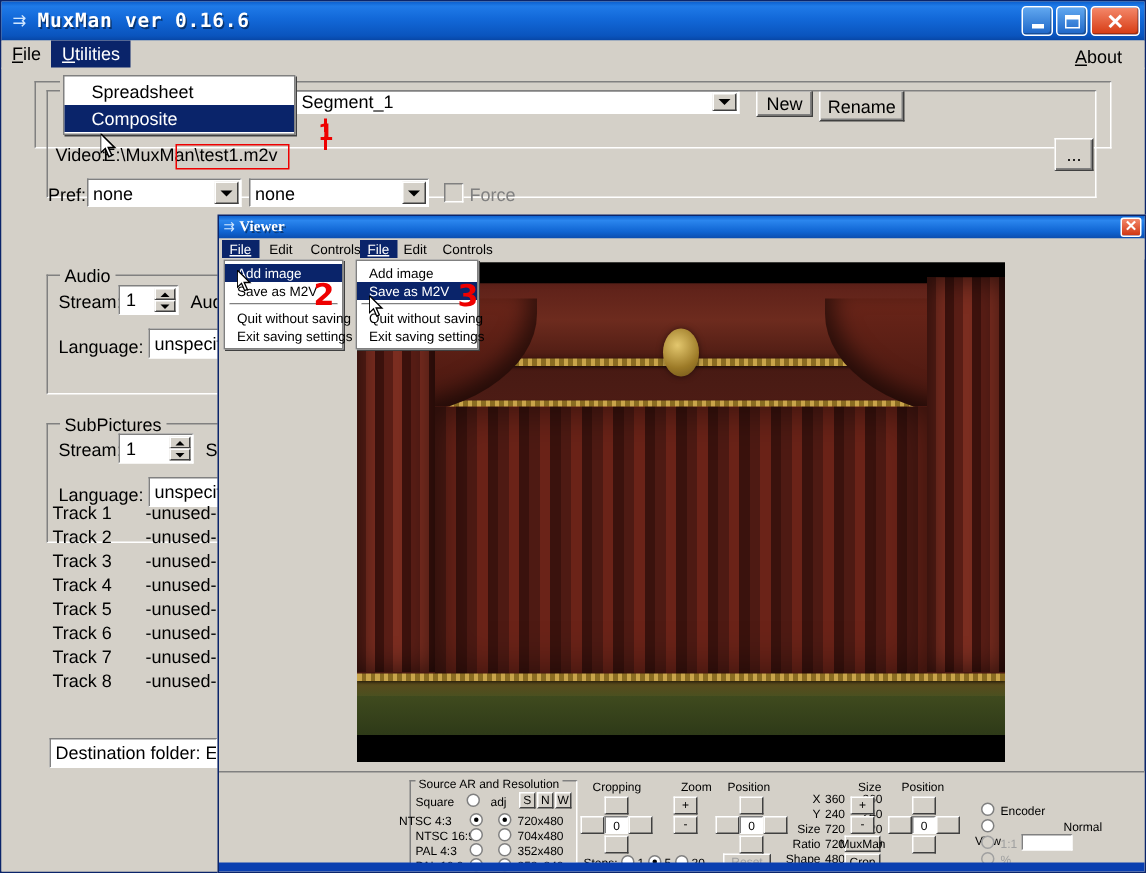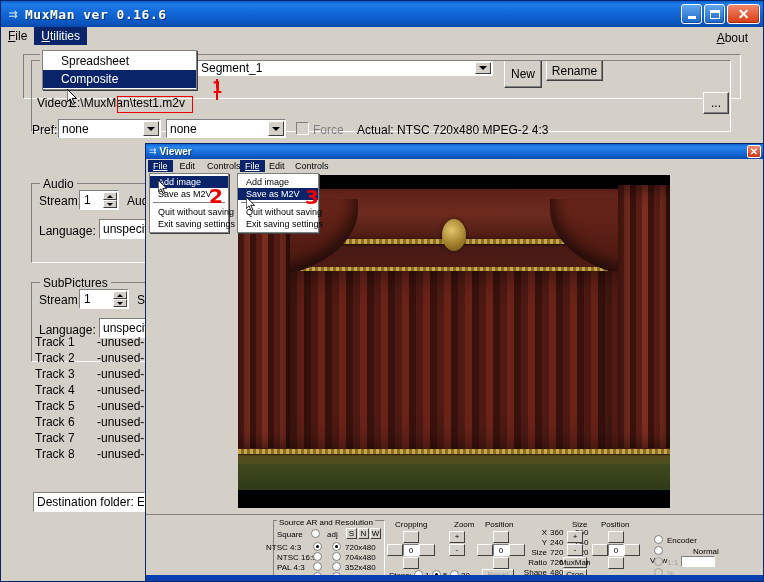--- a/index.html
+++ b/index.html
@@ -236,21 +236,21 @@
   #viewer-window .v-titlebar {
     height: 15px;
     background: linear-gradient(180deg,#0e63d0 0%, #2b86ee 20%, #0f64d2 70%, #0a4cae 100%);
     display: flex; align-items: center; padding: 0 2px 0 3px;
   }
   #viewer-window .v-titlebar .vt-icon {
     color: #cfe6ff; font-size: 9px; margin-right: 3px; line-height: 1;
   }
   #viewer-window .v-titlebar .vt-title {
     color: #fff; font-size: 10px; font-weight: bold; flex: 1;
-    font-family: Liberation Sans, sans-serif;
+    font-family: Liberation Serif, serif;
     text-shadow: 1px 1px 0 rgba(0,0,0,0.4);
   }
   #viewer-window .v-close {
     width: 14px; height: 13px;
     background: linear-gradient(180deg,#f4886a,#cf3410);
     border: 1px solid #ffffff;
     border-radius: 2px;
     color: #fff; font-size: 10px; font-weight: bold;
     display: flex; align-items: center; justify-content: center;
     line-height: 1;
@@ -420,21 +420,21 @@
     <div class="client">
 
       <div class="panel" style="left:22px; top:8px; width:718px; height:45px;"></div>
 
       <div class="combo" style="left:196px; top:14px; width:296px; height:16px;">
         <span>Segment_1</span>
         <span class="arrow">
             <i></i>
           </span>
       </div>
-      <div class="btn" style="left:503px; top:14px; width:38px; height:28px;">
+      <div class="btn" style="left:503px; top:14px; width:38px; height:18px;">
         <span>New</span>
       </div>
       <div class="btn" style="left:545px; top:14px; width:57px; height:21px;">
         <span>Rename</span>
       </div>
 
       <div class="groupbox" style="left:30px; top:14px; width:700px; height:72px;">
         <span class="gb-title">Video</span>
       </div>
 
@@ -453,21 +453,20 @@
           </span>
       </div>
       <div class="combo" style="left:165px; top:73px; width:120px; height:19px;">
         <span>none</span>
         <span class="arrow">
             <i></i>
           </span>
       </div>
       <div class="checkbox" style="left:295px; top:76px;"></div>
       <span class="lbl gray" style="left:312px; top:77px;">Force</span>
-      <span class="lbl" style="left:356px; top:77px;">Actual: NTSC 720x480  MPEG-2  4:3</span>
 
       <div class="groupbox" style="left:30px; top:137px; width:700px; height:80px;">
         <span class="gb-title">Audio</span>
       </div>
       <span class="lbl" style="left:38px; top:148px;">Stream:</span>
       <div class="spinner" style="left:78px; top:144px; width:40px; height:20px;">
         <span>1</span>
         <span class="sp-btns">
           <div class="up">
               <i></i>
@@ -738,21 +737,21 @@
       <span class="minibox" style="left:462px; top:29px; width:16px; height:12px;">
         <span>0</span>
       </span>
       <span class="minibtn" style="left:478px; top:29px; width:16px; height:12px;"></span>
       <span class="minibtn" style="left:462px; top:42px; width:16px; height:12px;"></span>
 
       <span class="mini" style="left:504px; top:5px;margin-top:36px;">View</span>
       <span class="radio" style="left:508px; top:20px;"></span>
       <span class="mini" style="left:521px; top:21px;">Encoder</span>
       <span class="radio" style="left:508px; top:31px;"></span>
-      <span class="mini" style="left:521px; top:32px;padding-left:26px;">Normal</span>
+      <span class="mini" style="left:537px; top:32px;padding-left:26px;">Normal</span>
       <span class="radio dis" style="left:508px; top:42px;"></span>
       <span class="mini" style="left:521px; top:43px; color:#a0a0a0;">1:1</span>
       <span class="minibox" style="left:535px; top:41px; width:34px; height:11px;"></span>
       <span class="radio dis" style="left:508px; top:53px;"></span>
       <span class="mini" style="left:521px; top:54px; color:#a0a0a0;">%</span>
 
       <div class="statusstrip"></div>
     </div>
 
     <div class="vmenu white" style="left:3px; top:29px; width:80px;">

